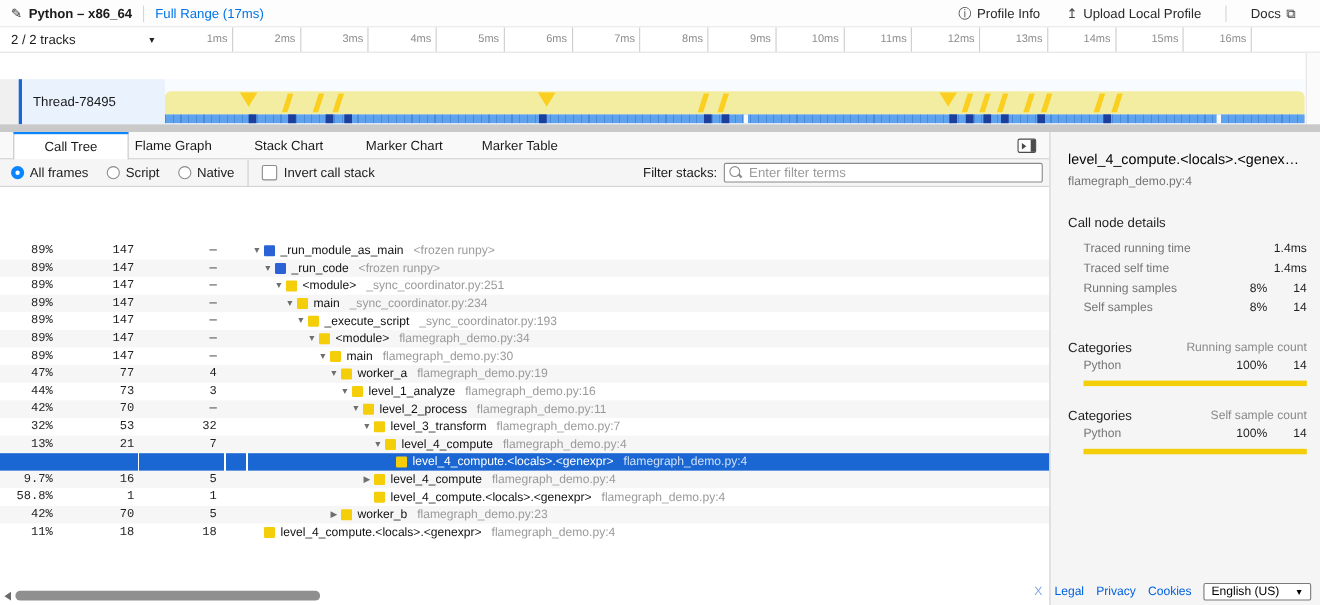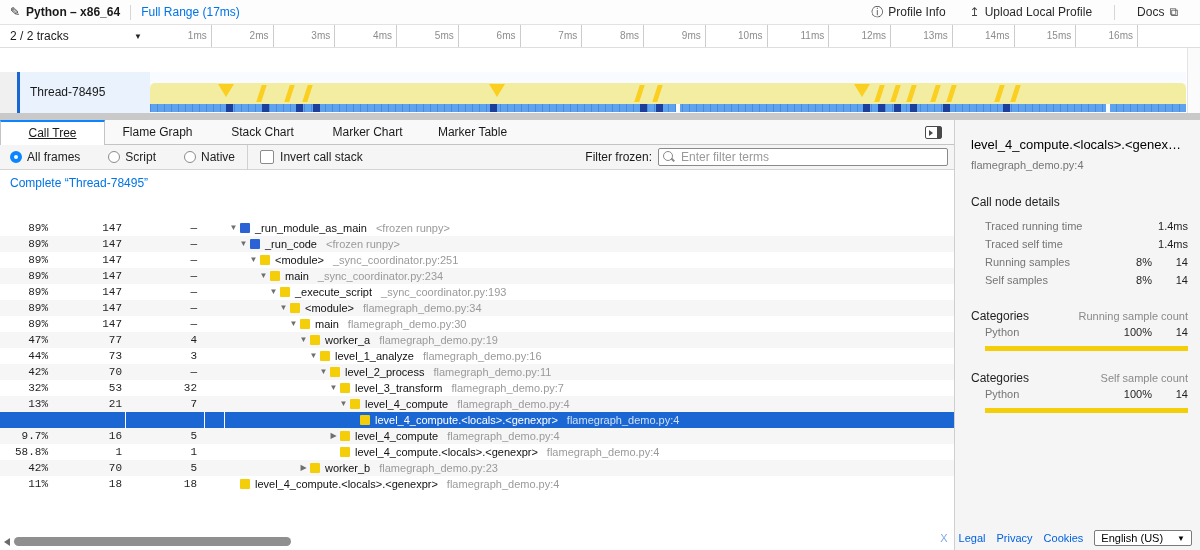--- a/index.html
+++ b/index.html
@@ -53,21 +53,21 @@
        font-size:12px;color:#1a1a1a;cursor:pointer;box-sizing:border-box;z-index:1;}
   .tab.active{background:#fff;border-top:2px solid #0a84ff;border-left:1px solid #c4c4c4;border-right:1px solid #c4c4c4;line-height:22px;}
   #sidebar-toggle{position:absolute;right:12px;top:6px;width:15px;height:11px;border:1px solid #4a4a4a;
        border-radius:2px;cursor:pointer;background:#fff;}
   #sidebar-toggle .fillr{position:absolute;right:0;top:0;bottom:0;width:4px;background:#4a4a4a;}
   #sidebar-toggle .tri{position:absolute;left:3px;top:2.5px;width:0;height:0;border-top:3px solid transparent;
        border-bottom:3px solid transparent;border-left:4px solid #4a4a4a;}
   
   #settings{position:absolute;top:145px;left:0;width:954px;height:25px;background:#f5f5f6;
             border-bottom:1px solid #d4d4d4;box-sizing:border-box;display:flex;align-items:center;font-size:12px;}
-  #radio-group{display:flex;align-items:center;margin-left:10px;gap:28px;}
+  #radio-group{display:flex;align-items:center;margin-left:10px;gap:17px;}
   .radio-item{display:flex;align-items:center;gap:5px;cursor:pointer;}
   .radio{width:12px;height:12px;border-radius:50%;box-sizing:border-box;border:1px solid #8b8b8b;background:#fff;}
   .radio.checked{border:4px solid #0a84ff;}
   #settings .vdiv2{width:1px;height:25px;background:#d0d0d0;margin:0 12px;}
   .checkbox{width:12px;height:12px;border:1px solid #8b8b8b;border-radius:2px;background:#fff;margin-right:6px;cursor:pointer;}
   #invert-group{display:flex;align-items:center;cursor:pointer;}
   #filter-group{margin-left:auto;display:flex;align-items:center;margin-right:6px;}
   #filter-label{margin-right:6px;color:#1a1a1a;}
   #filter-input-wrap{position:relative;width:290px;height:18px;}
   #filter-input{width:100%;height:100%;box-sizing:border-box;border:1px solid #8a8a8a;border-radius:2px;
@@ -232,21 +232,21 @@
     <div id="vscroll"></div>
   </div>
   <div id="gray-strip"></div>
 
   <div id="tabbar">
     <div class="bline"></div>
     <div id="sidebar-toggle">
       <span class="fillr"></span>
         <span class="tri"></span>
     </div>
-  <div class="tab active" style="left: 0px; text-decoration: underline;">Call Tree</div>
+  <div class="tab active" style="left: 12px;">Call Tree</div>
       <div class="tab" style="left: 105px;">Flame Graph</div>
       <div class="tab" style="left: 210px;">Stack Chart</div>
       <div class="tab" style="left: 315px;">Marker Chart</div>
       <div class="tab" style="left: 420px;">Marker Table</div>
     </div>
 
   <div id="settings">
     <div id="radio-group">
         <label class="radio-item">
           <span class="radio checked"></span>
@@ -260,31 +260,28 @@
           <span class="radio"></span>
           <span class="radio-label">Native</span>
         </label>
       </div>
     <span class="vdiv2"></span>
     <span id="invert-group">
       <span class="checkbox"></span>
       <span>Invert call stack</span>
     </span>
     <span id="filter-group">
-      <span id="filter-label">Filter frozen:</span>
+      <span id="filter-label">Filter stacks:</span>
       <span id="filter-input-wrap">
         <span class="mag"></span>
         <input id="filter-input" type="text" placeholder="Enter filter terms" style="">
       </span>
     </span>
   </div>
 
-  <div id="complete-row">
-    <span id="complete-link" class="link">Complete “Thread-78495”</span>
-  </div>
 
 
   <div id="rows">
       <div class="trow">
         <span class="c pct">89%</span>
         <span class="c samp">147</span>
         <span class="c self">—</span>
         <div class="tcell" style="padding-left: 0px;">
           <span class="twisty">▼</span>
           <span class="fic blue"></span>

